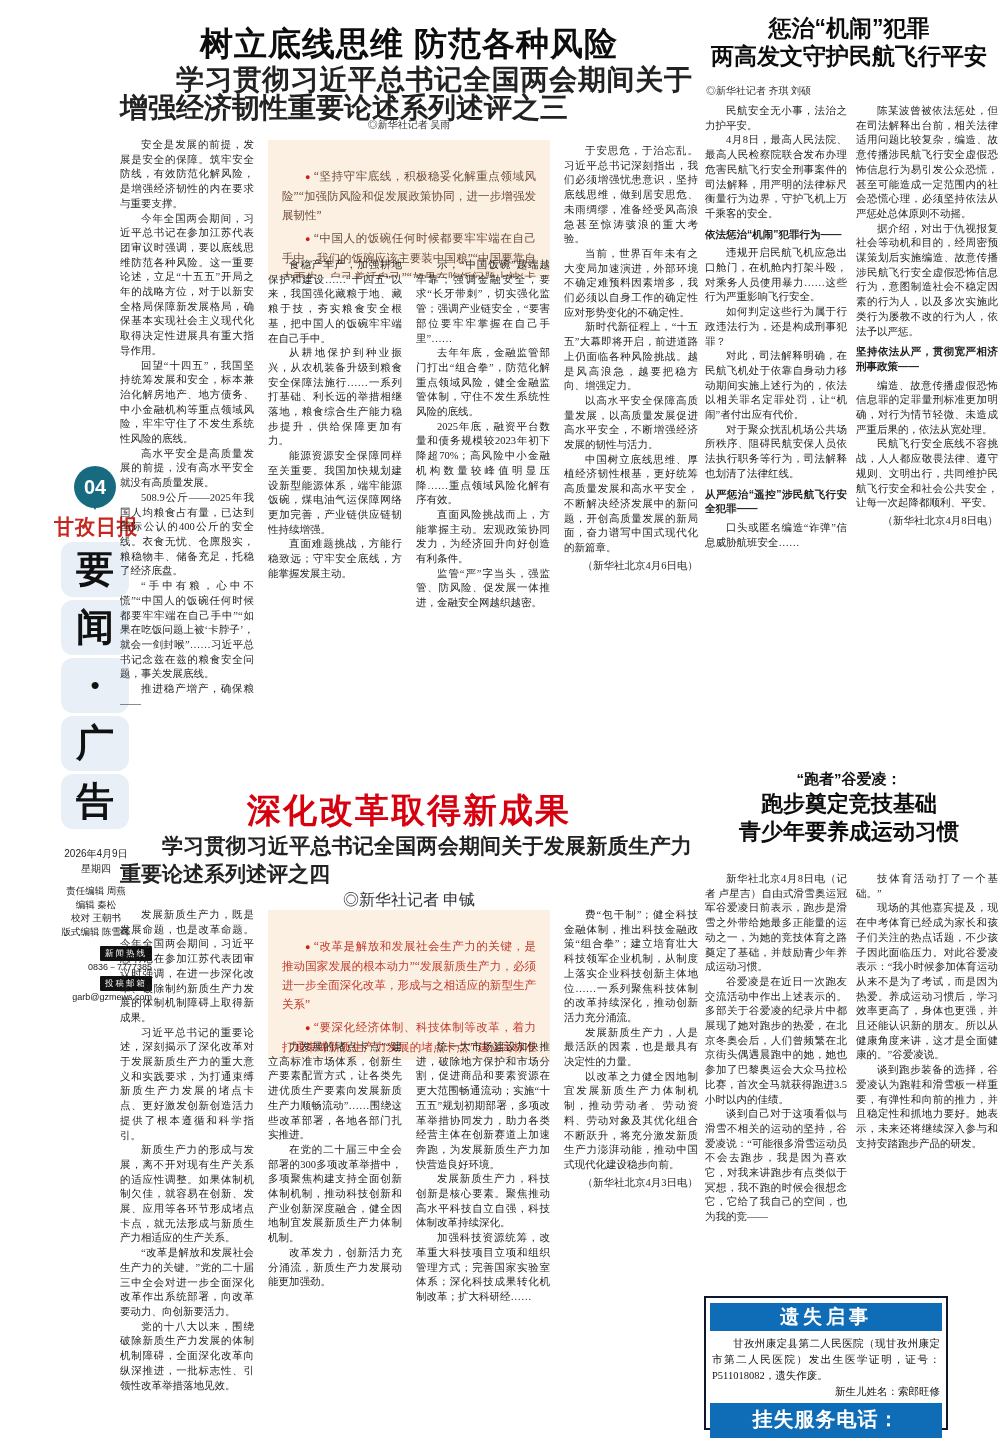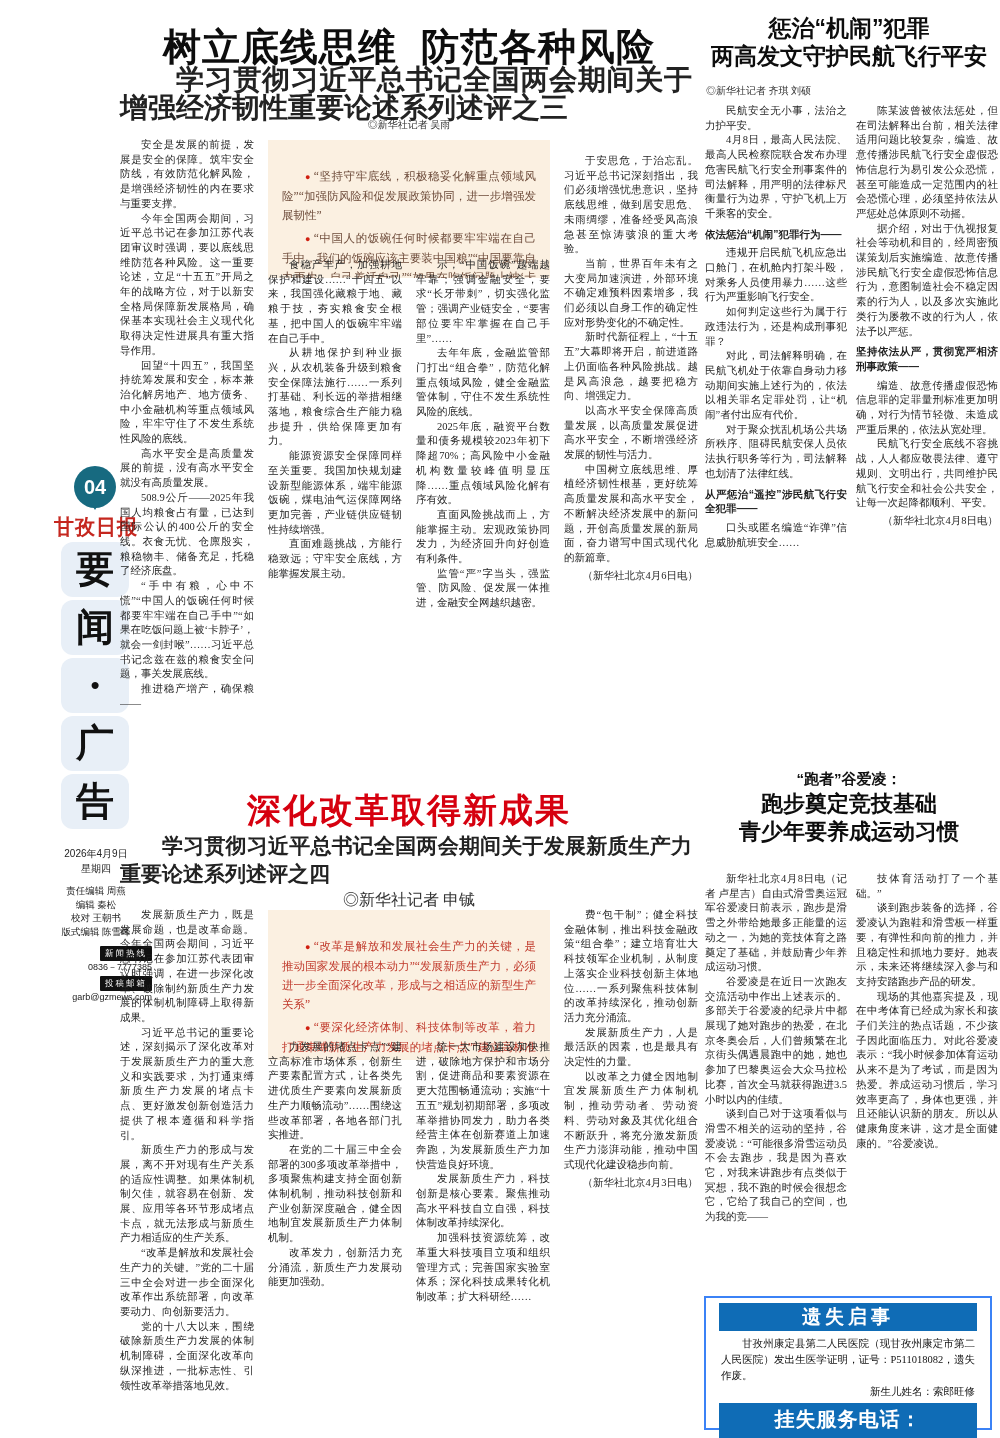--- a/index.html
+++ b/index.html
@@ -24,21 +24,21 @@
         font-family:"Liberation Sans",sans-serif;color:#222;line-height:15px;}
   .side-staff{position:absolute;left:0;top:884px;width:112px;text-align:center;font-size:9.5px;
         font-family:"Liberation Sans",sans-serif;color:#222;line-height:13.5px;}
   .side-contact{position:absolute;left:0;top:944px;width:112px;text-align:right;
         font-family:"Liberation Sans",sans-serif;font-size:9px;line-height:13px;color:#222;}
   .badge{display:inline-block;background:#111;color:#fff;font-size:8.5px;padding:1px 5px;
         letter-spacing:2px;border-radius:1px;margin-top:2px;}
 
   
   .a1-head{position:absolute;left:118px;top:22px;width:582px;text-align:center;
-        font-family:Liberation Mono, monospace;font-weight:bold;font-size:38px;color:#0d0d0d;letter-spacing:1px;}
+        font-family:Liberation Sans, sans-serif;font-weight:bold;font-size:33px;color:#0d0d0d;letter-spacing:1px;}
   .a1-sub{position:absolute;left:120px;top:66px;width:572px;font-family:Liberation Sans, sans-serif;
         font-weight:600;font-size:28px;line-height:28px;color:#222;text-indent:2em;text-align:justify;}
   .a1-byline{position:absolute;left:118px;top:118px;width:582px;text-align:center;font-size:10px;color:#333;}
 
   .a2-head{position:absolute;left:700px;top:14px;width:298px;text-align:center;
         font-family:"Liberation Sans",sans-serif;font-weight:bold;font-size:23px;line-height:28px;color:#0d0d0d;}
   .a2-byline{position:absolute;left:706px;top:84px;width:290px;font-size:10px;color:#333;}
 
   .a3-head{position:absolute;left:118px;top:788px;width:582px;text-align:center;
         font-family:"Liberation Sans",sans-serif;font-weight:bold;font-size:34px;color:#d6000f;letter-spacing:2px;}
@@ -54,43 +54,43 @@
   
   .col{position:absolute;overflow:hidden;font-size:10.5px;line-height:14.7px;color:#1f1f1f;}
   .col p{margin:0;text-indent:2em;text-align:justify;}
   .col p.sub{font-weight:bold;text-indent:0;margin:5px 0;font-family:"Liberation Sans",sans-serif;font-size:10.5px;}
   .col p.dateline{text-indent:0;text-align:right;margin-top:3px;}
 
   
   #a1c0{left:120px;top:138px;width:134px;height:622px;}
   #a1c1{left:268px;top:258px;width:134px;height:502px;}
   #a1c2{left:416px;top:258px;width:134px;height:502px;}
-  #a1c3{left:564px;top:154px;width:134px;height:622px;}
+  #a1c3{left:564px;top:144px;width:134px;height:622px;}
   
   #a2c0{left:705px;top:104px;width:142px;height:660px;}
   #a2c1{left:856px;top:104px;width:142px;height:660px;}
   
   #a3c0{left:120px;top:908px;width:134px;height:528px;}
   #a3c1{left:268px;top:1040px;width:134px;height:396px;}
   #a3c2{left:416px;top:1040px;width:134px;height:396px;}
   #a3c3{left:564px;top:908px;width:134px;height:528px;}
   
   #a4c0{left:705px;top:872px;width:142px;height:420px;}
   #a4c1{left:856px;top:872px;width:142px;height:420px;}
 
   
   .qbox{position:absolute;background:#fbf0e1;padding:27px 14px;overflow:hidden;}
   .qbox p{margin:0 0 4px 0;text-align:justify;text-indent:2em;font-size:11.5px;line-height:19px;}
   .qbox p:before{content:"● ";color:#d01f10;font-size:9px;}
   #q1{left:268px;top:140px;width:254px;height:84px;color:#6d4b3a;}
   #q2{left:268px;top:910px;width:254px;height:96px;color:#c0392b;}
 
   
-  #notice{position:absolute;left:704px;top:1296px;width:288px;height:134px;border:2px solid #3b82f6;
-        background:#fff;padding:5px 13px;box-sizing:border-box;}
+  #notice{position:absolute;left:704px;top:1296px;width:244px;height:134px;border:2px solid #0f172a;
+        background:#fff;padding:5px 4px;box-sizing:border-box;}
   .notice-banner{background:#0f6cb6;color:#fff;text-align:center;font-family:"Liberation Sans",sans-serif;}
   #notice-title{font-size:19px;font-weight:bold;line-height:28px;letter-spacing:4px;}
   #notice-body{font-size:10.5px;line-height:16px;text-indent:2em;text-align:justify;margin:5px 2px 0 2px;color:#111;}
   #notice-name{font-size:10.5px;text-align:right;margin:1px 2px 4px 0;color:#111;}
   #notice-phone{font-size:20px;font-weight:bold;line-height:32px;letter-spacing:1px;}
 </style>
 </head>
 <body>
 
 <div id="page">
@@ -224,22 +224,22 @@
     <div>跑步奠定竞技基础</div>
     <div>青少年要养成运动习惯</div>
   </div>
   <div id="a4c0" class="col">
       <p>新华社北京4月8日电（记者 卢星吉）自由式滑雪奥运冠军谷爱凌日前表示，跑步是滑雪之外带给她最多正能量的运动之一，为她的竞技体育之路奠定了基础，并鼓励青少年养成运动习惯。</p>
       <p>谷爱凌是在近日一次跑友交流活动中作出上述表示的。多部关于谷爱凌的纪录片中都展现了她对跑步的热爱，在北京冬奥会后，人们曾频繁在北京街头偶遇晨跑中的她，她也参加了巴黎奥运会大众马拉松比赛，首次全马就获得跑进3.5小时以内的佳绩。</p>
       <p>谈到自己对于这项看似与滑雪不相关的运动的坚持，谷爱凌说：“可能很多滑雪运动员不会去跑步，我是因为喜欢它，对我来讲跑步有点类似于冥想，我不跑的时候会很想念它，它给了我自己的空间，也为我的竞——</p>
     </div>
   <div id="a4c1" class="col">
       <p>技体育活动打了一个基础。”</p>
+      <p>现场的其他嘉宾提及，现在中考体育已经成为家长和孩子们关注的热点话题，不少孩子因此面临压力。对此谷爱凌表示：“我小时候参加体育运动从来不是为了考试，而是因为热爱。养成运动习惯后，学习效率更高了，身体也更强，并且还能认识新的朋友。所以从健康角度来讲，这才是全面健康的。”谷爱凌说。</p>
       <p>谈到跑步装备的选择，谷爱凌认为跑鞋和滑雪板一样重要，有弹性和向前的推力，并且稳定性和抓地力要好。她表示，未来还将继续深入参与和支持安踏跑步产品的研发。</p>
-      <p>现场的其他嘉宾提及，现在中考体育已经成为家长和孩子们关注的热点话题，不少孩子因此面临压力。对此谷爱凌表示：“我小时候参加体育运动从来不是为了考试，而是因为热爱。养成运动习惯后，学习效率更高了，身体也更强，并且还能认识新的朋友。所以从健康角度来讲，这才是全面健康的。”谷爱凌说。</p>
     </div>
 
   <div id="notice">
     <div id="notice-title" class="notice-banner">遗失启事</div>
     <div id="notice-body">甘孜州康定县第二人民医院（现甘孜州康定市第二人民医院）发出生医学证明，证号：P511018082，遗失作废。</div>
     <div id="notice-name">新生儿姓名：索郎旺修</div>
     <div id="notice-phone" class="notice-banner">挂失服务电话：18090147111</div>
   </div>
 
 </div>

